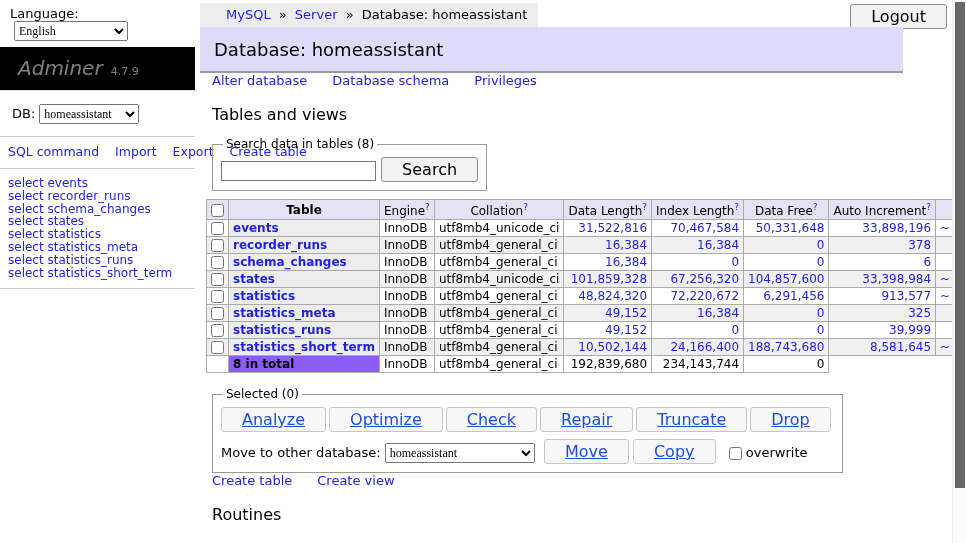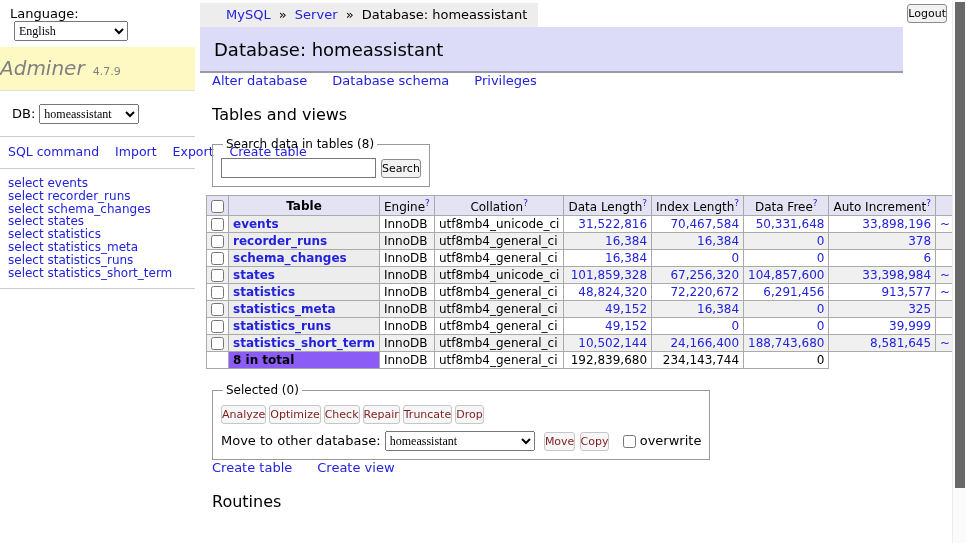--- a/index.html
+++ b/index.html
@@ -4,39 +4,39 @@
 <style>
   * { margin: 0; padding: 0; box-sizing: border-box; }
   html, body { width: 966px; height: 543px; overflow: hidden; background: #fff;
     font-family: "DejaVu Sans", sans-serif; color: #000; }
   a { color: #2222dd; text-decoration: none; cursor: pointer; }
 
   
   #sidebar { position: absolute; left: 0; top: 0; width: 195px; height: 543px; background: #fff; }
   .lang-row { padding: 6px 0 6px 10px; font-size: 13px; }
   .lang-row select { width: 114px; height: 20px; font-size: 12px; margin-left: 4px; }
-  #app-title { background: #fef9c3; border-bottom: 1px solid #e0e0e0; padding: 9px 0 10px 0; }
+  #app-title { background: #000000; border-bottom: 1px solid #e0e0e0; padding: 9px 0 10px 18px; }
   #app-title .brand { font-style: italic; font-size: 20px; color: #808080; }
   #app-title .ver { font-size: 11px; color: #808080; margin-left: 3px; }
   .db-row { padding: 13px 0 12px 12px; font-size: 13px; border-bottom: 1px solid #ccc; }
   .db-row select { width: 100px; height: 20px; font-size: 12px; margin-left: 4px; }
   .side-actions { padding: 7px 8px 8px 8px; border-bottom: 1px solid #ccc; font-size: 12.5px; line-height: 16px; }
   .side-actions a { margin-right: 16px; white-space: nowrap; }
   .side-links { padding: 8px 8px 9px 8px; border-bottom: 1px solid #ccc; font-size: 12px; }
   .side-links a { display: block; line-height: 12.8px; white-space: nowrap; }
 
   
   #breadcrumb { position: absolute; left: 200px; top: 3px; background: #ededed;
     padding: 4px 11px 5px 26px; font-size: 13px; white-space: nowrap; }
   #breadcrumb .sep { color: #000; margin: 0 4px; }
   #logout-btn { position: absolute; right: 19px; top: 4px; }
 
-  button { font-family: "DejaVu Sans", sans-serif; font-size: 11px; color: #000;
-    background: #f2f2f2; border: 1px solid #8c8c8c; border-radius: 3px; padding: 2px 0; }
-  button:disabled, button.disabled { color: #7f1d1d; background: #f7f7f7; border-color: #c6c6c6; }
+  button { font-family: "DejaVu Sans", sans-serif; font-size: 16px; color: #000;
+    background: #f2f2f2; border: 1px solid #8c8c8c; border-radius: 3px; padding: 2px 20px; }
+  button:disabled, button.disabled { color: #1d4ed8; background: #f7f7f7; border-color: #c6c6c6; text-decoration: underline; }
 
   
   #content { position: absolute; left: 200px; top: 27px; width: 712px; }
   #page-title { background: #dcdcf8; border-bottom: 2px solid #9a9aa6; width: 703px;
     padding: 12px 14px 11px 14px; font-size: 18px; font-weight: normal; }
   #inner { padding-left: 12px; }
   .links-row { font-size: 13px; }
   .links-row a { margin-right: 25px; }
   h3 { font-size: 16px; font-weight: normal; margin-top: 17px; }
 

